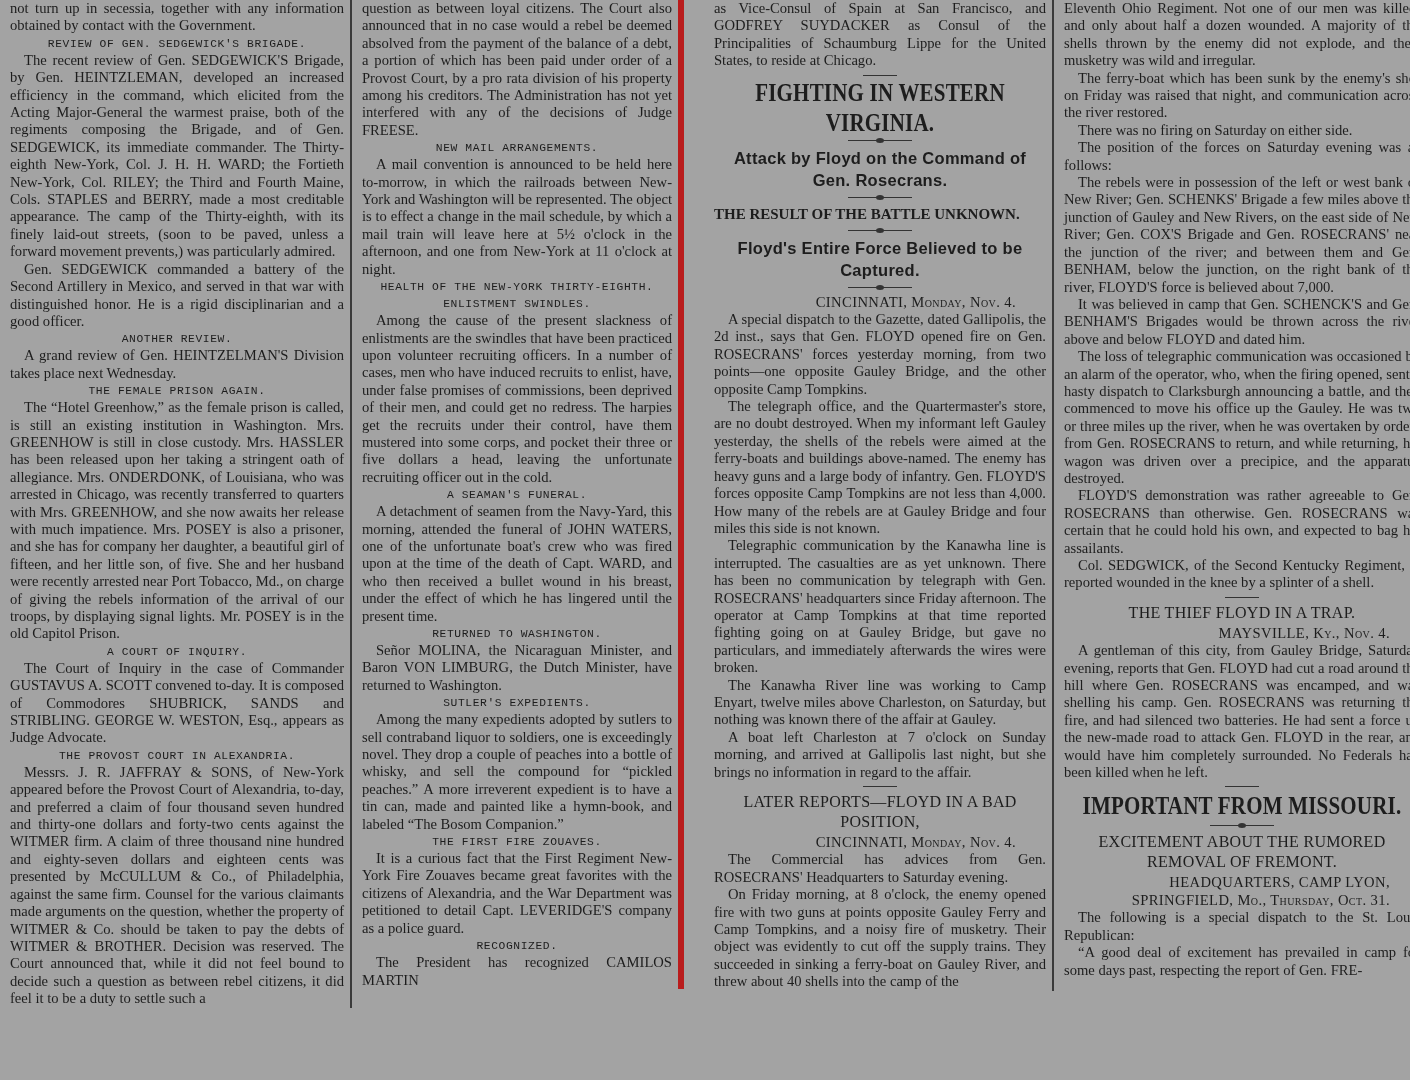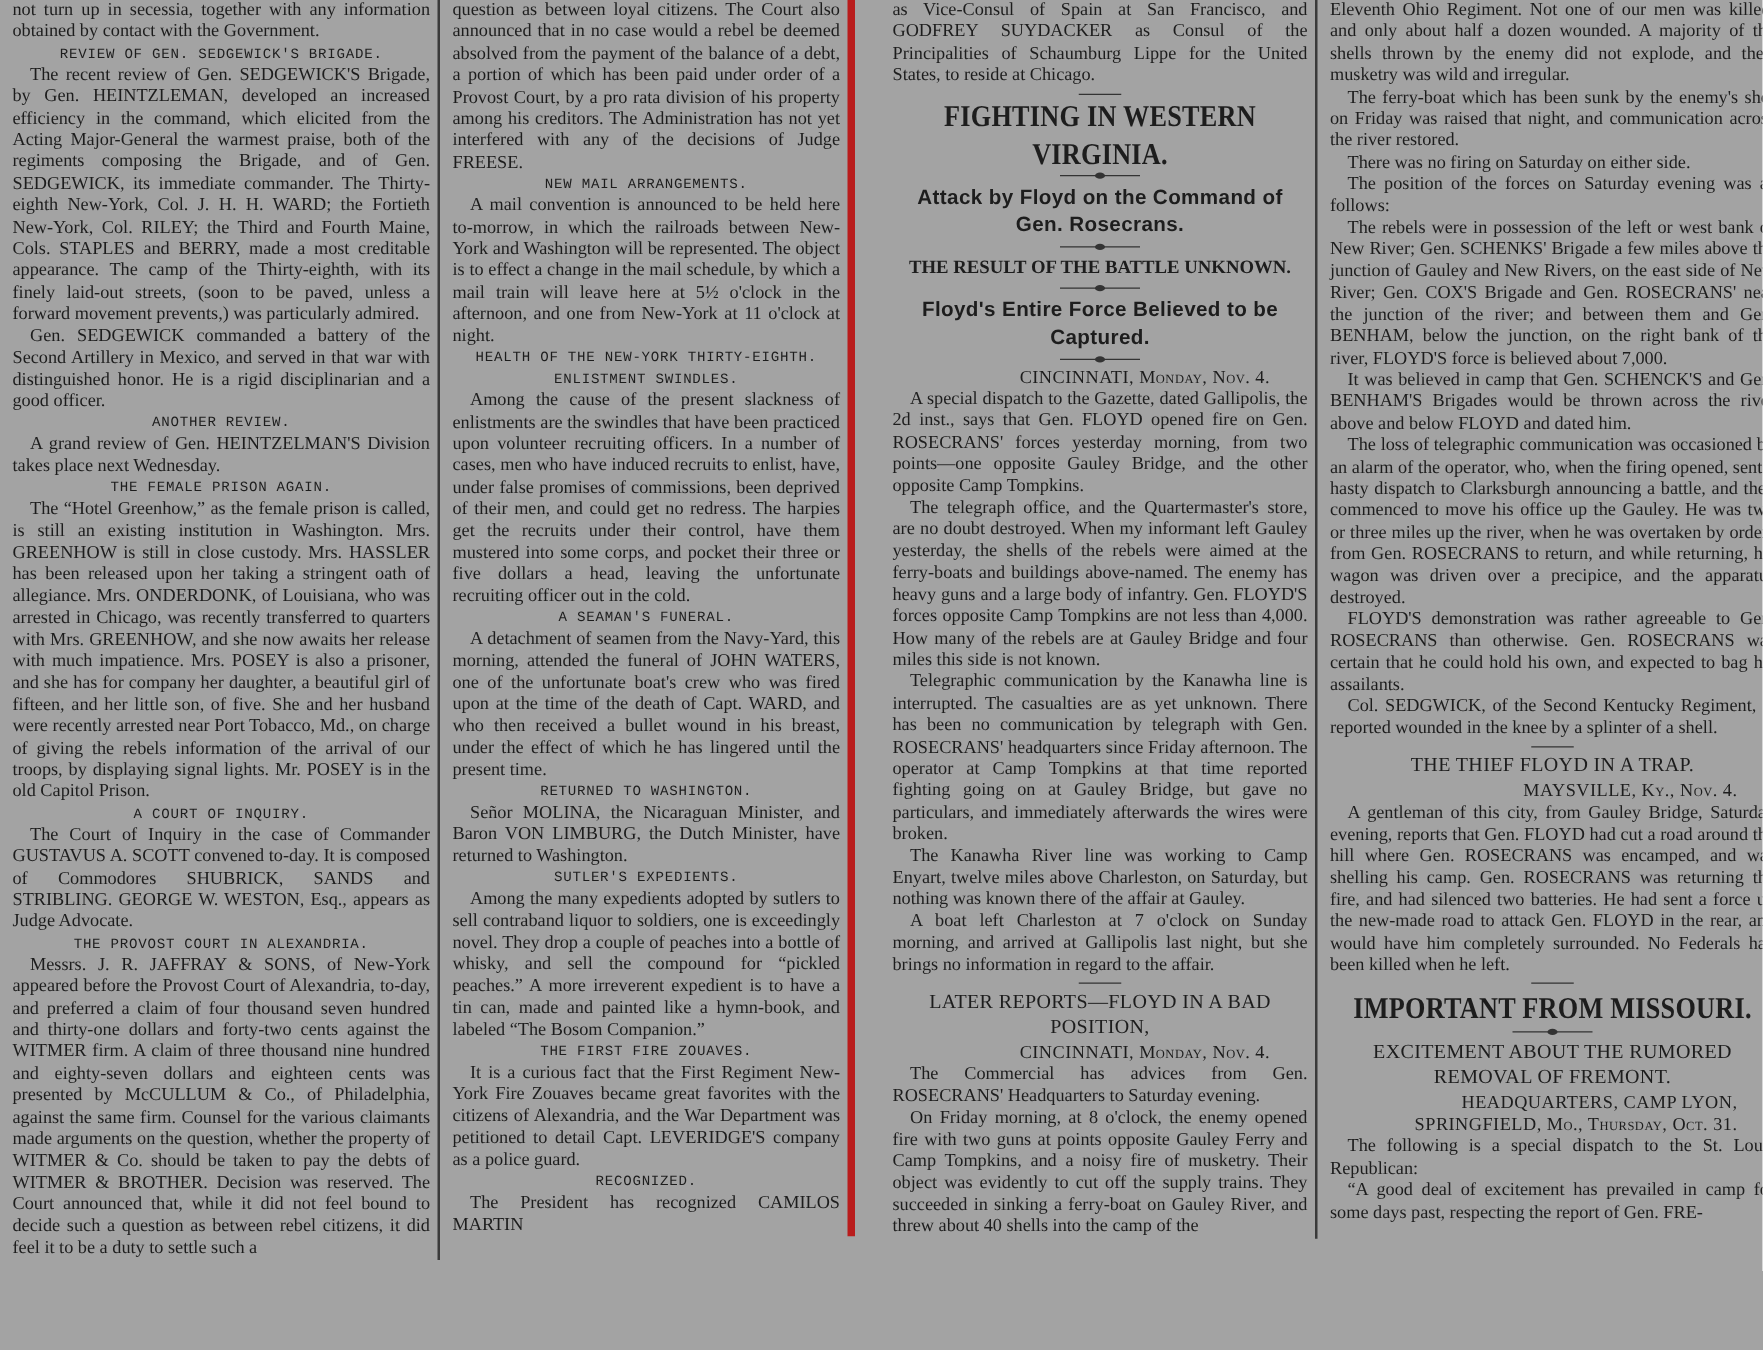--- a/index.html
+++ b/index.html
@@ -10,21 +10,21 @@
   .col2{left:352px;width:332px;border-right:6px solid #b91c1c;}
   .col3{left:704px;width:350px;border-right:2px solid #3a3a3a;}
   .col4{left:1054px;width:372px;}
   p{margin:0;font-size:14.6px;line-height:17.4px;text-align:justify;text-indent:14px;hyphens:none;}
   p.ni{text-indent:0;}
   .sub{font-size:11.3px;letter-spacing:0.6px;text-align:center;margin:1px 0 0;line-height:16px;font-weight:normal;text-transform:uppercase;font-family:Liberation Mono, monospace;}
   .sc{font-variant:small-caps;letter-spacing:0.4px;}
   .dateline{text-align:right;text-indent:0;padding-right:30px;}
   .big{font-family:"Liberation Serif",serif;font-weight:bold;font-size:21px;text-align:center;letter-spacing:0.2px;line-height:26px;margin:6px 0 4px;transform:scaleY(1.15);}
   .deck{font-family:"Liberation Sans","DejaVu Sans",sans-serif;font-weight:bold;font-size:16.5px;text-align:center;line-height:22px;margin:2px 0;letter-spacing:0.3px;}
-  .deck2{font-family:"Liberation Serif",serif;font-weight:bold;font-size:15px;text-align:center;line-height:20px;margin:2px 0;}
+  .deck2{font-family:"Liberation Serif",serif;font-weight:bold;font-size:15px;text-align:left;line-height:20px;margin:2px 0;}
   .deck3{font-family:"Liberation Serif",serif;font-size:16px;text-align:center;line-height:20px;margin:2px 0;letter-spacing:0.3px;}
   .rule{width:64px;height:1px;background:#333;margin:6px auto;position:relative;}
   .rule.orn::after{content:"";position:absolute;left:28px;top:-2px;width:8px;height:5px;background:#333;border-radius:50%;}
   .short{width:34px;height:1px;background:#333;margin:5px auto;}
 </style>
 </head>
 <body>
 
 <div class="page">
 

